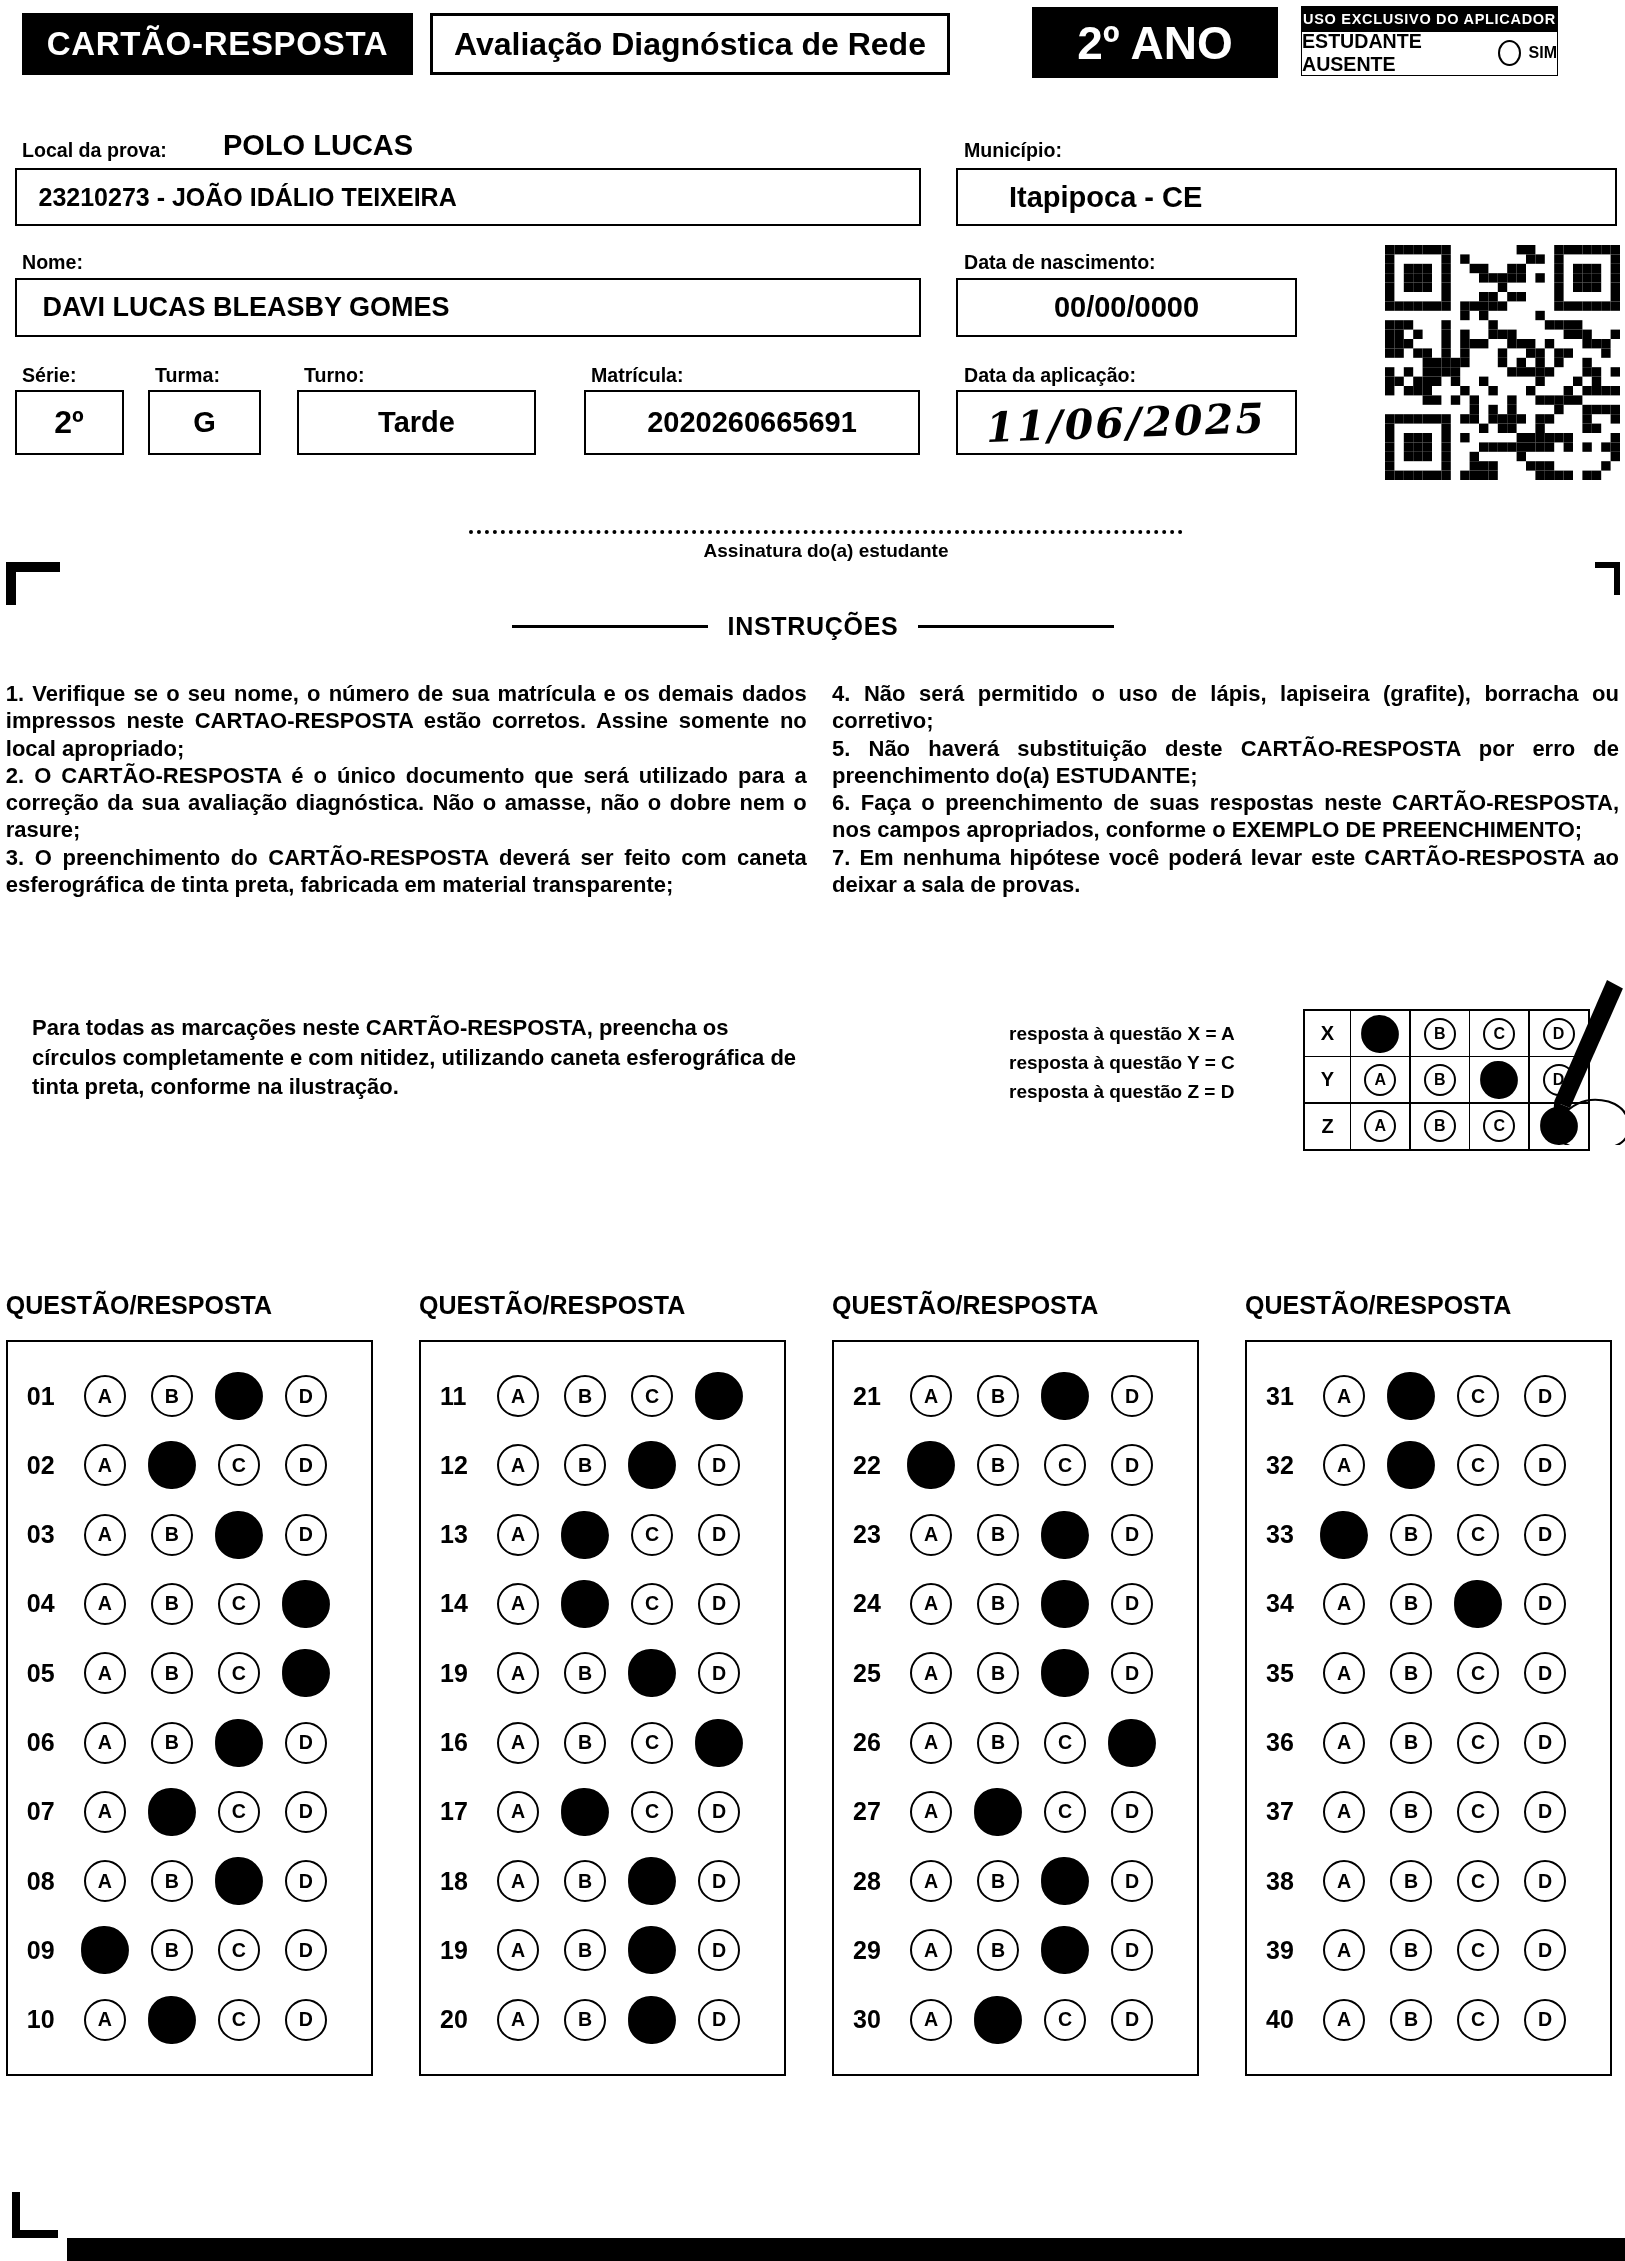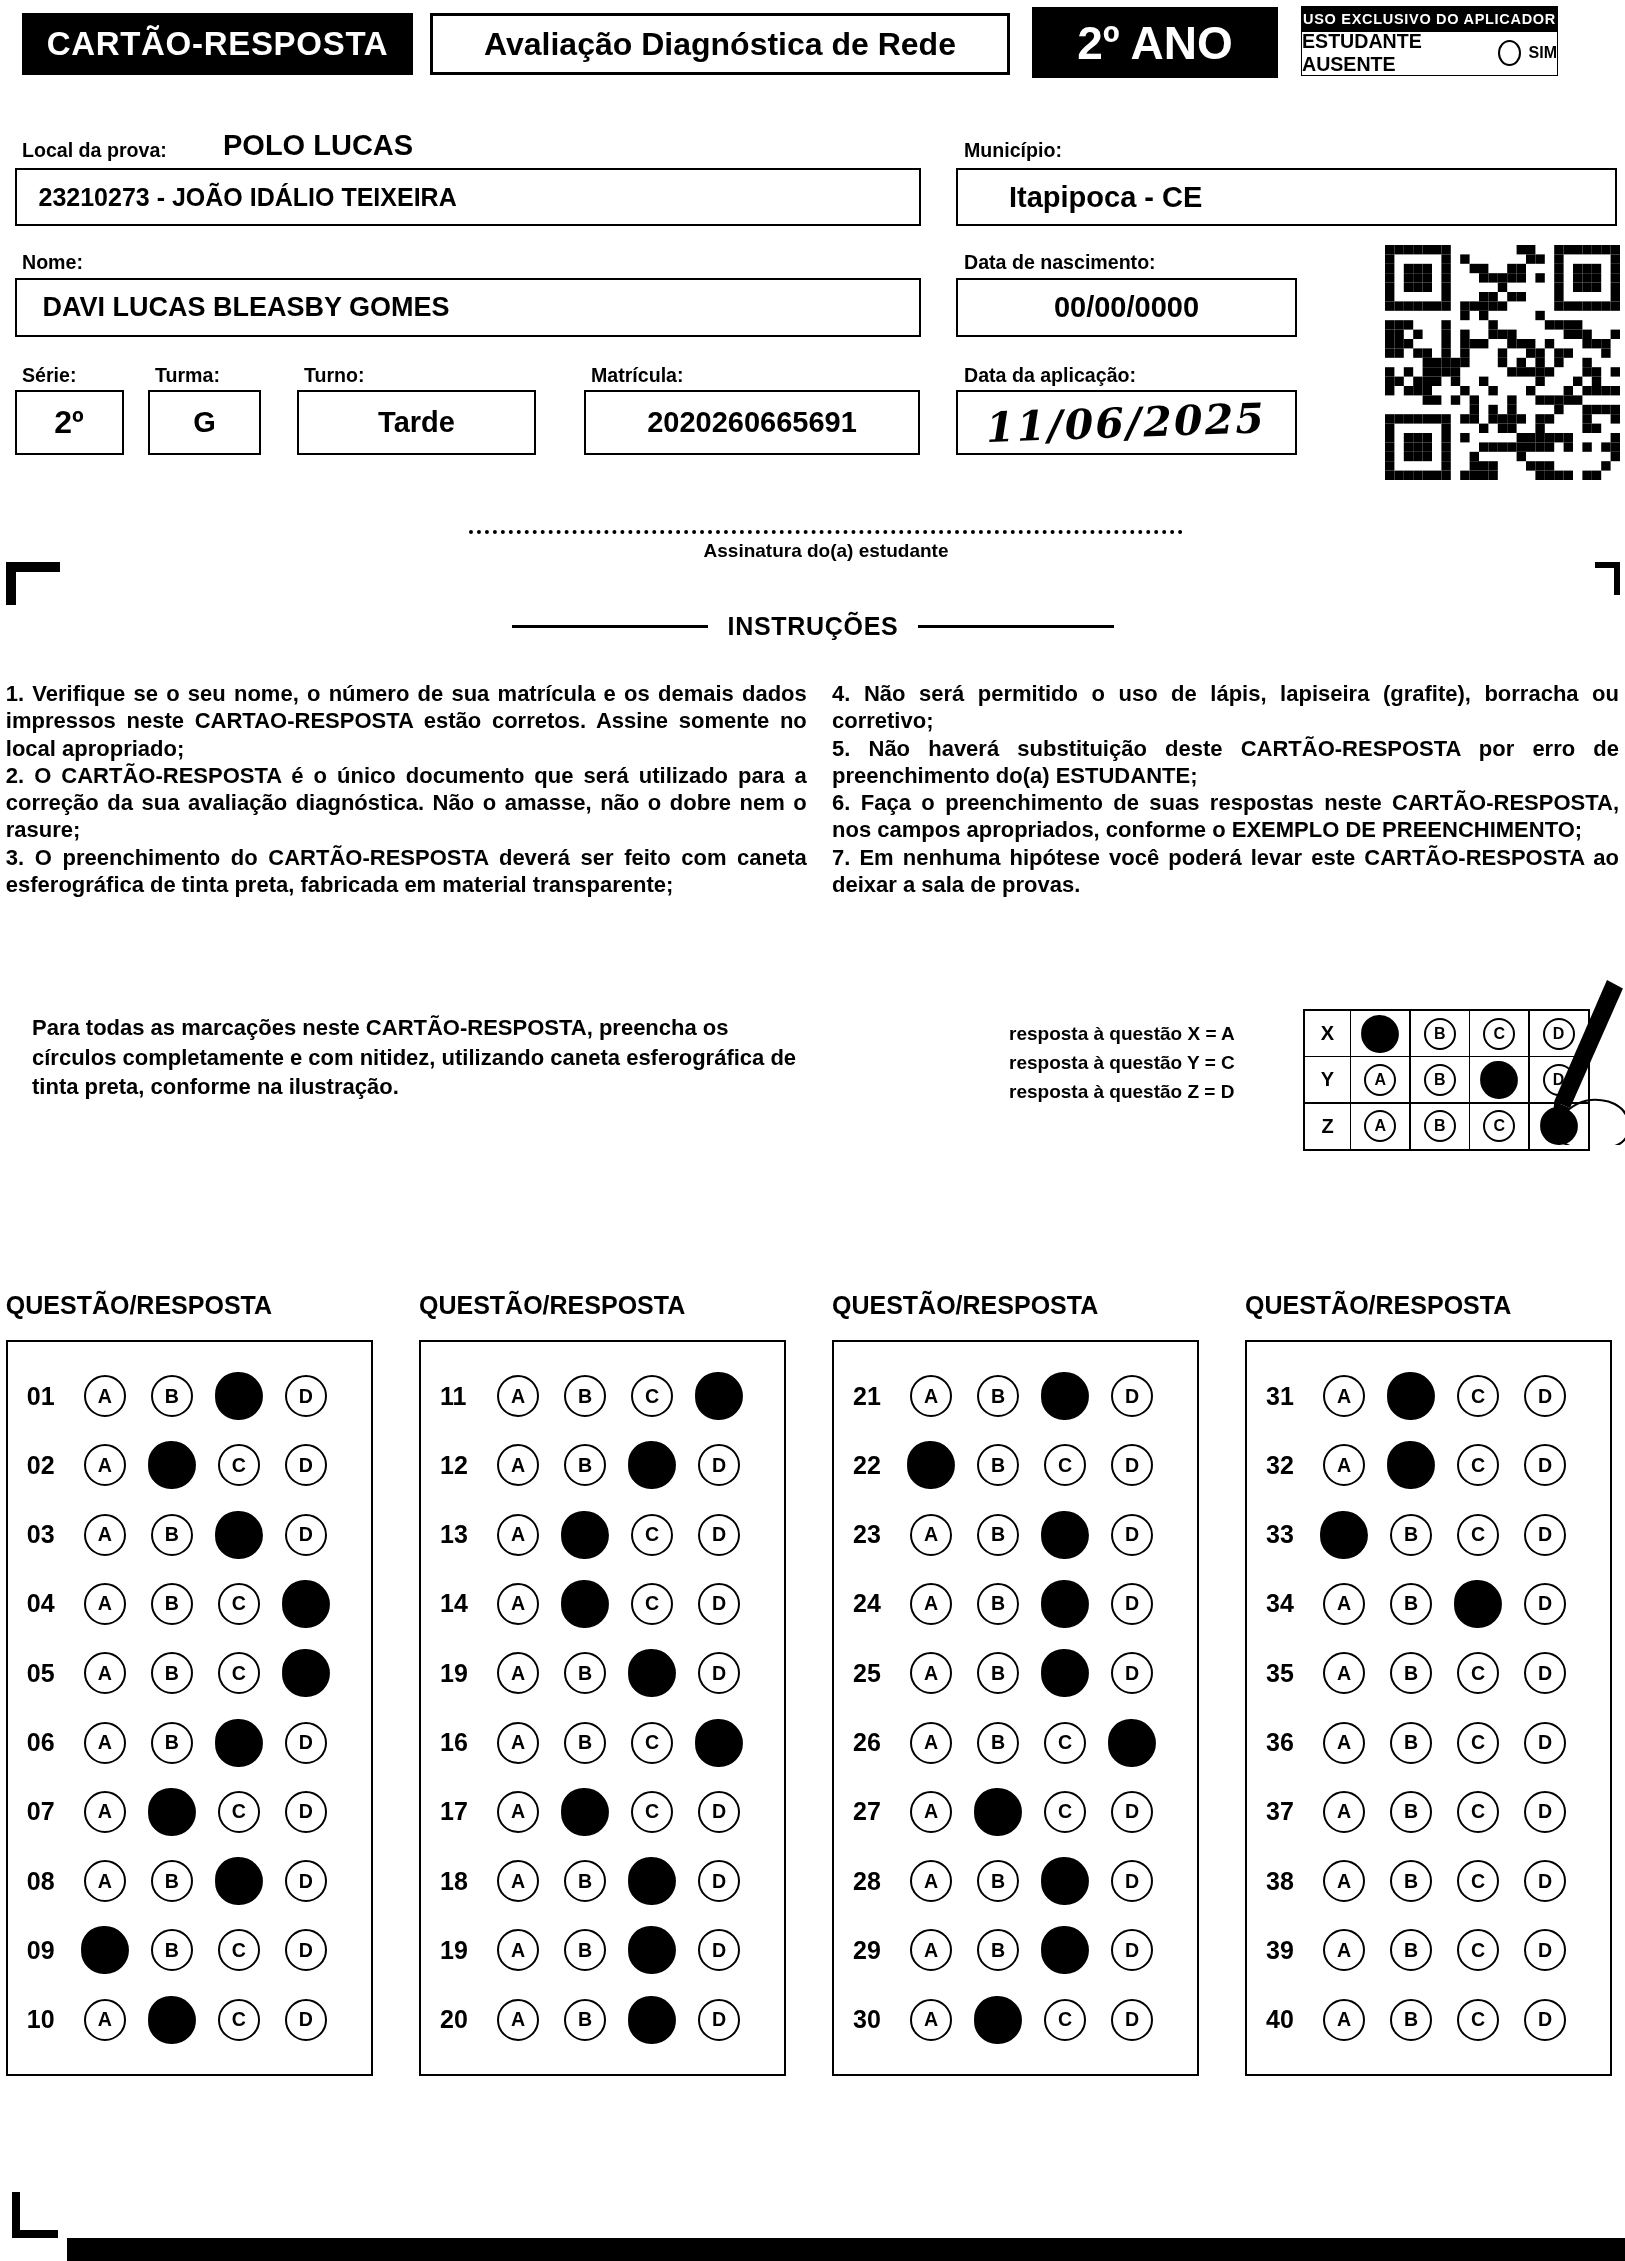--- a/index.html
+++ b/index.html
@@ -6,21 +6,21 @@
   html,body { background:#fff; }
   .page {
     position:relative; width:1626px; height:2261px; background:#fff;
     font-family:"Liberation Sans", sans-serif; color:#000; overflow:hidden;
   }
   .abs { position:absolute; }
 
   
   .h-title { position:absolute; left:22px; top:13px; width:391px; height:62px; background:#000; color:#fff;
     font-weight:bold; font-size:33px; display:flex; align-items:center; justify-content:center; letter-spacing:0.7px; }
-  .h-sub { position:absolute; left:430px; top:13px; width:580px; height:62px; border:3.6px solid #000;
+  .h-sub { position:absolute; left:430px; top:13px; width:520px; height:62px; border:3.6px solid #000;
     font-weight:bold; font-size:32px; display:flex; align-items:center; justify-content:center; }
   .h-grade { position:absolute; left:1032px; top:7.2px; width:246px; height:71px; background:#000; color:#fff;
     font-weight:bold; font-size:46px; display:flex; align-items:center; justify-content:center; }
   .h-right { position:absolute; left:1301px; top:5.8px; width:257px; border:1.4px solid #000; }
   .h-right-bar { background:#000; color:#fff; font-weight:bold; font-size:14.5px; height:25px;
     display:flex; align-items:center; justify-content:center; letter-spacing:0.7px; }
   .h-right-body { height:43px; display:flex; align-items:center; justify-content:center; gap:7.2px;
     font-weight:bold; font-size:19.6px; }
   .circle-box { width:26px; height:26px; border:2.2px solid #000; border-radius:50%; display:inline-block; }
   .sim { font-size:16px; font-weight:bold; }

